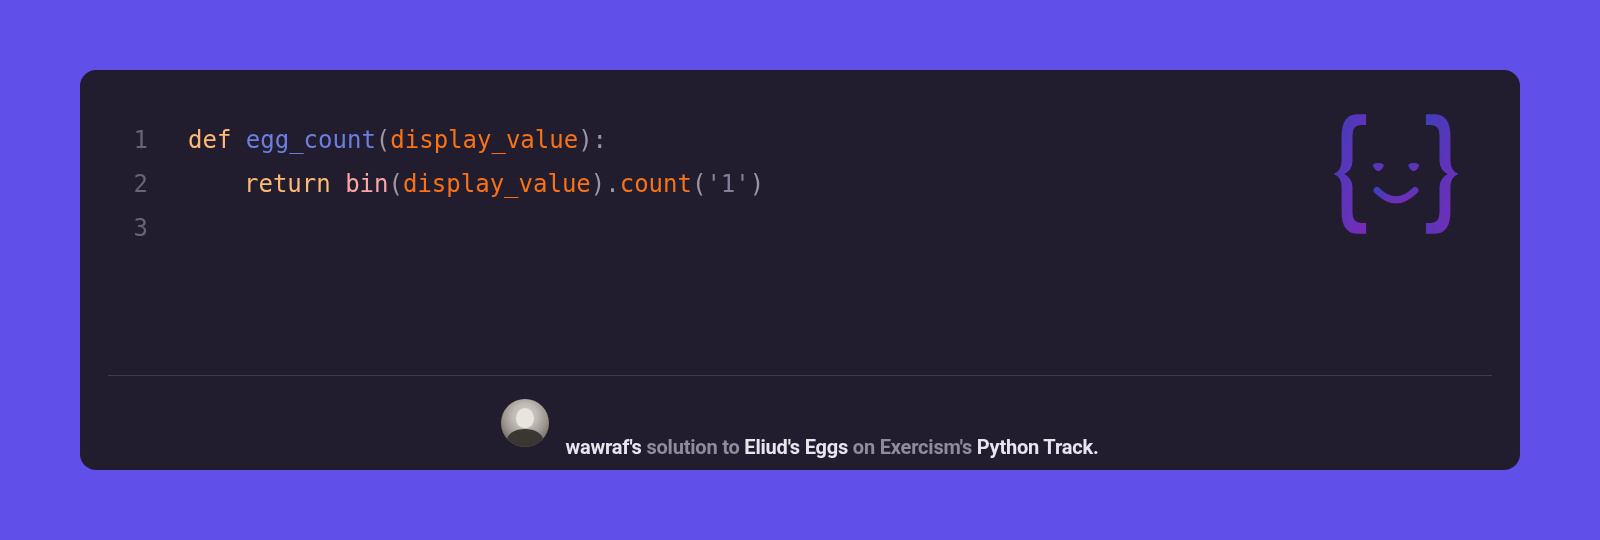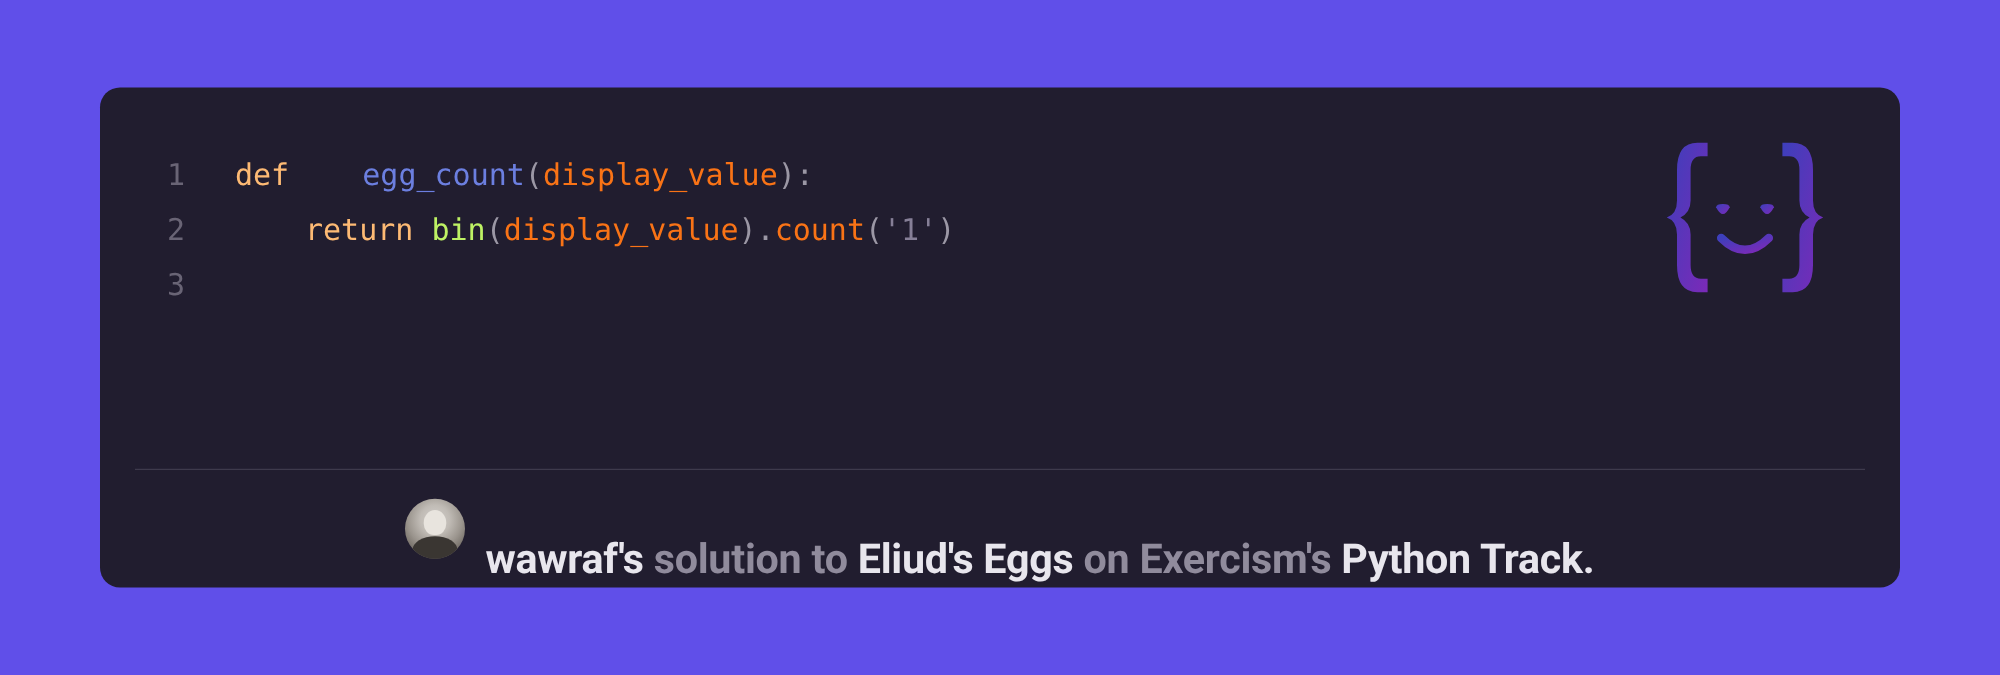--- a/index.html
+++ b/index.html
@@ -43,22 +43,22 @@
       text-align: right;
       color: #696475;
       user-select: none;
       font-weight: 400;
     }
     .code-content {
       padding-left: 40px;
       white-space: pre;
     }
     .tok-keyword { color: #fdba74; }
-    .tok-func { color: #6C7FE0; margin-left: 44px; }
-    .tok-builtin { color: #bef264; }
+    .tok-func { color: #6C7FE0; }
+    .tok-builtin { color: #fca5a5; }
     .tok-paren { color: #9B97A5; }
     .tok-param { color: #f97316; }
     .tok-string { color: #867F97; }
     .tok-dot { color: #9B97A5; }
     .indent { display: inline-block; width: 56px; }
     
     .logo {
       position: absolute;
       right: 56px;
       top: 36px;
@@ -104,21 +104,21 @@
       position: absolute;
       bottom: -4px;
       left: 50%;
       transform: translateX(-50%);
       width: 36px;
       height: 22px;
       background: #3A3632;
       border-radius: 50% 50% 0 0;
     }
     .footer-text {
-      font-size: 33px;
+      font-size: 20px;
       font-weight: 700;
       color: #908B9C;
       letter-spacing: -0.2px;
       margin-top: 48px;
     }
     .footer-text .bright {
       color: #E8E6ED;
     }
   </style>
 </head>

